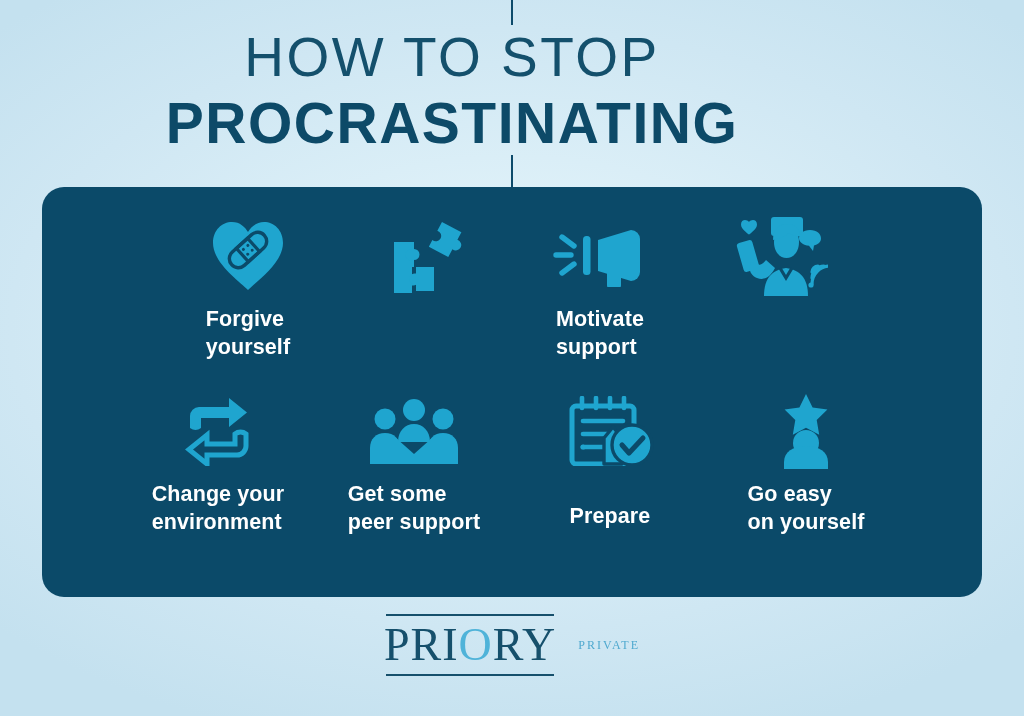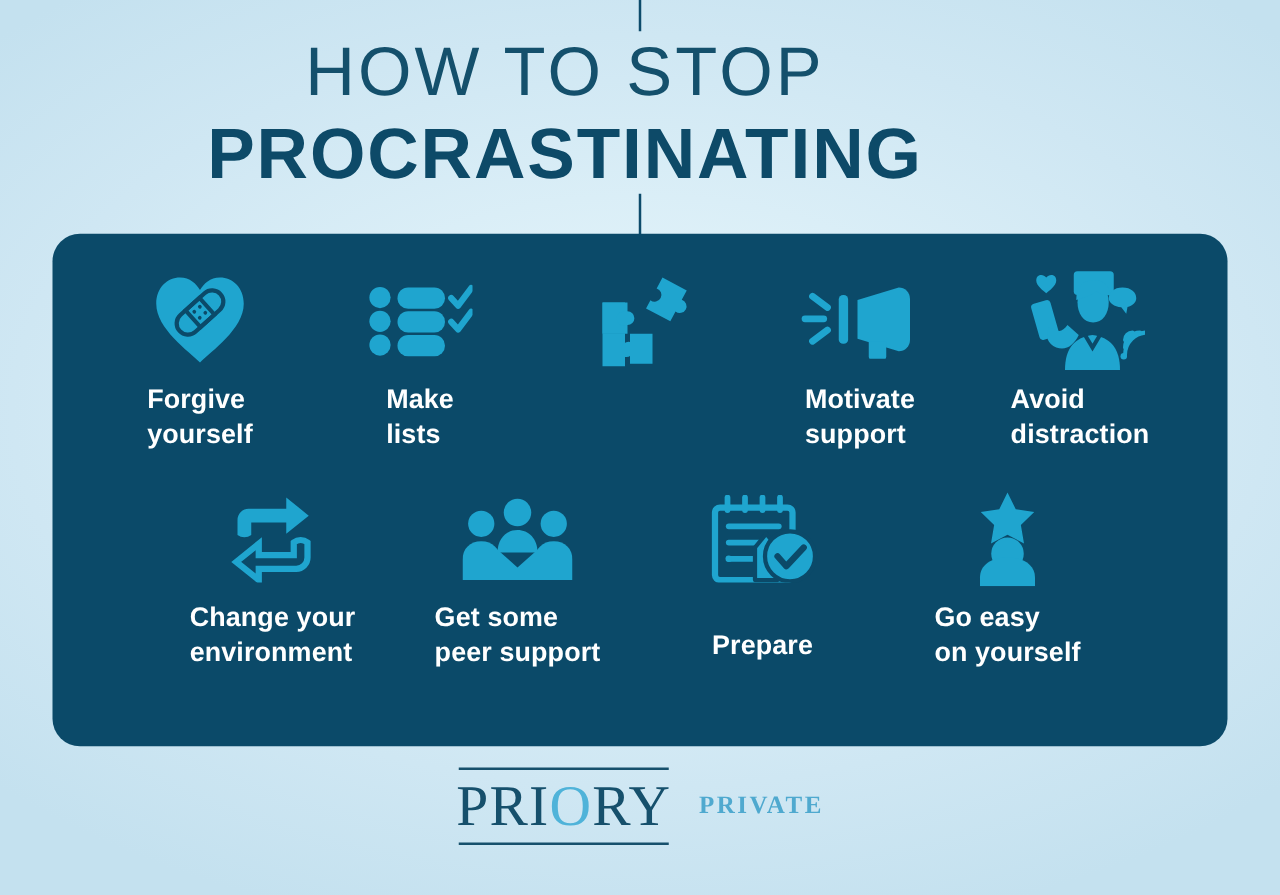--- a/index.html
+++ b/index.html
@@ -143,22 +143,21 @@
   }
   .logo-word .o-light { color: #4fb3d9; }
   .logo-sub {
     font-family: "Liberation Serif", serif;
     line-height: 1.35;
     letter-spacing: 2px;
   }
   .logo-sub .sub-a {
     display: block;
     color: #4fa9cf;
-    font-size: 20px;
-    font-weight: bold;
+    font-size: 12px;
   }
   .logo-sub .sub-b {
     display: block;
     color: #16506c;
     font-size: 19px;
     font-weight: 400;
   }
 </style>
 </head>
 <body>
@@ -189,36 +188,20 @@
               <circle cx="42" cy="27.5" r="1.5" fill="#0b4a69"></circle>
               <circle cx="36" cy="34" r="1.5" fill="#0b4a69"></circle>
               <circle cx="42" cy="34" r="1.5" fill="#0b4a69"></circle>
             </g>
           </svg>
         </div>
         <div class="tip-label">Forgive
 yourself</div>
       </div>
 
-      <div class="tip">
-        <div class="tip-icon">
-          <svg width="84" height="60" viewBox="0 0 84 60" aria-hidden="true">
-            <circle cx="10" cy="12" r="8.5" fill="#1fa5cf"></circle>
-            <rect x="24" y="4" width="38" height="17" rx="8.5" fill="#1fa5cf"></rect>
-            <path d="M67 12.5 L72.5 18.5 L83 4.5" fill="none" stroke="#1fa5cf" stroke-width="5" stroke-linecap="round" stroke-linejoin="round"></path>
-            <circle cx="10" cy="31" r="8.5" fill="#1fa5cf"></circle>
-            <rect x="24" y="23" width="38" height="17" rx="8.5" fill="#1fa5cf"></rect>
-            <path d="M67 31.5 L72.5 37.5 L83 23.5" fill="none" stroke="#1fa5cf" stroke-width="5" stroke-linecap="round" stroke-linejoin="round"></path>
-            <circle cx="10" cy="50" r="8.5" fill="#1fa5cf"></circle>
-            <rect x="24" y="42" width="38" height="17" rx="8.5" fill="#1fa5cf"></rect>
-          </svg>
-        </div>
-        <div class="tip-label">Make
-lists</div>
-      </div>
 
       <div class="tip">
         <div class="tip-icon">
           <svg width="88" height="80" viewBox="0 0 88 80" aria-hidden="true">
             <g fill="#1fa5cf">
               <path d="M14 26 h20 a6 6 0 0 1 0 0 v7 a5.5 5.5 0 1 1 0 11 v7 h-20 z M14 26 h20 v25 h-20 z"></path>
               <path d="M14 26 h18 v7.5 a5.6 5.6 0 1 0 0 11 V51 H14 Z"></path>
               <path d="M14 54 h18 v7.5 a5.6 5.6 0 1 1 0 11 V80 H14 Z" transform="translate(0,-3)"></path>
               <path d="M36 54 h18 v24 H36 v-6.5 a5.6 5.6 0 1 1 0-11 Z" transform="translate(0,-3)"></path>
               <g transform="rotate(28 66 24)">
@@ -272,22 +255,20 @@
             <path d="M56 52 l6 10 l6 -10" fill="none" stroke="#0b4a69" stroke-width="3.2"></path>
 
             <g fill="none" stroke="#1fa5cf" stroke-width="3.2" stroke-linecap="round">
               <path d="M88 56 a6 6 0 0 1 6 -6"></path>
               <path d="M88 62 a12 12 0 0 1 12 -12"></path>
               <path d="M88 68 a18 18 0 0 1 18 -18"></path>
             </g>
             <circle cx="87" cy="69" r="2.6" fill="#1fa5cf"></circle>
           </svg>
         </div>
-        <div class="tip-label">Avoid
-distraction</div>
       </div>
 
     </div>
 
     <div class="row row-2">
 
       <div class="tip">
         <div class="tip-icon">
           <svg width="76" height="70" viewBox="0 0 76 70" aria-hidden="true">
             <path d="M10 20 a9 9 0 0 1 9 -9 h30 v-9 l18 14.5 l-18 14.5 v-9 h-28 v10 a9 9 0 0 1 -11 0 z" fill="#1fa5cf"></path>

